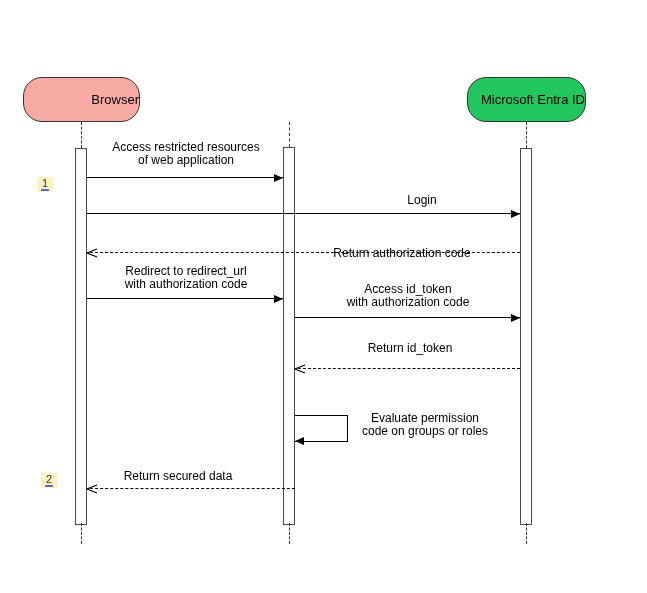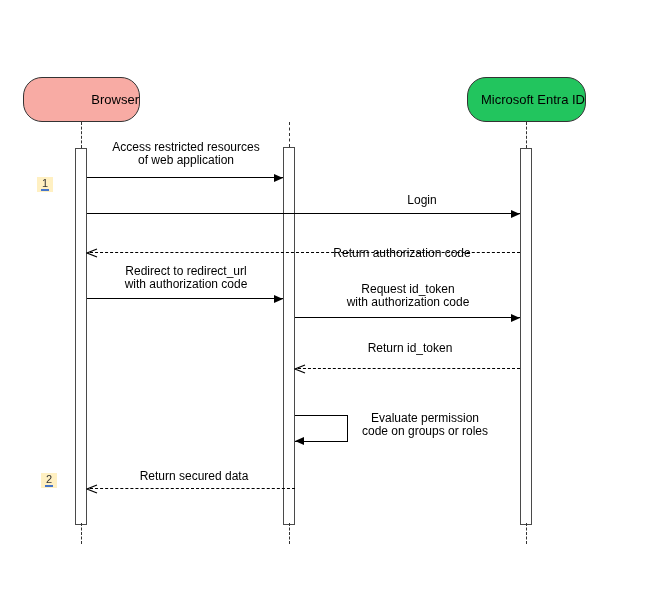--- a/index.html
+++ b/index.html
@@ -88,21 +88,21 @@
   </div>
 
   <div>
     <div class="msg-label" style="left:186px;top:265px;">Redirect to redirect_url
 with authorization code</div>
     <div class="line" style="left:87px;top:298px;width:196px;"></div>
     <div class="head-right" style="left:274px;top:295px;"></div>
   </div>
 
   <div>
-    <div class="msg-label" style="left:408px;top:283px;">Request id_token
+    <div class="msg-label" style="left:408px;top:283px;">Access id_token
 with authorization code</div>
     <div class="line" style="left:295px;top:317px;width:225px;"></div>
     <div class="head-right" style="left:511px;top:314px;"></div>
   </div>
 
   <div>
     <div class="msg-label" style="left:410px;top:342px;">Return id_token</div>
     <div class="line dashed" style="left:298px;top:368px;width:222px;"></div>
     <svg class="open-head" style="left:294px;top:364px;" viewBox="0 0 12 10">
       <path d="M11 1 L1 5 L11 9" fill="none" stroke="#000" stroke-width="1.2"></path>
@@ -110,21 +110,21 @@
   </div>
 
   <div>
     <div class="msg-label" style="left:425px;top:412px;">Evaluate permission
 code on groups or roles</div>
     <div class="loop"></div>
     <div class="head-left-filled" style="left:295px;top:437px;"></div>
   </div>
 
   <div>
-    <div class="msg-label" style="left:194px;top:470px;text-align:center;">Return secured data</div>
+    <div class="msg-label" style="left:178px;top:470px;text-align:center;">Return secured data</div>
     <div class="line dashed" style="left:90px;top:488px;width:205px;"></div>
     <svg class="open-head" style="left:86px;top:484px;" viewBox="0 0 12 10">
       <path d="M11 1 L1 5 L11 9" fill="none" stroke="#000" stroke-width="1.2"></path>
     </svg>
   </div>
 
   <div class="badge" style="left:37px;top:177px;">
     <span>1</span>
   </div>
   <div class="badge" style="left:41px;top:473px;">

